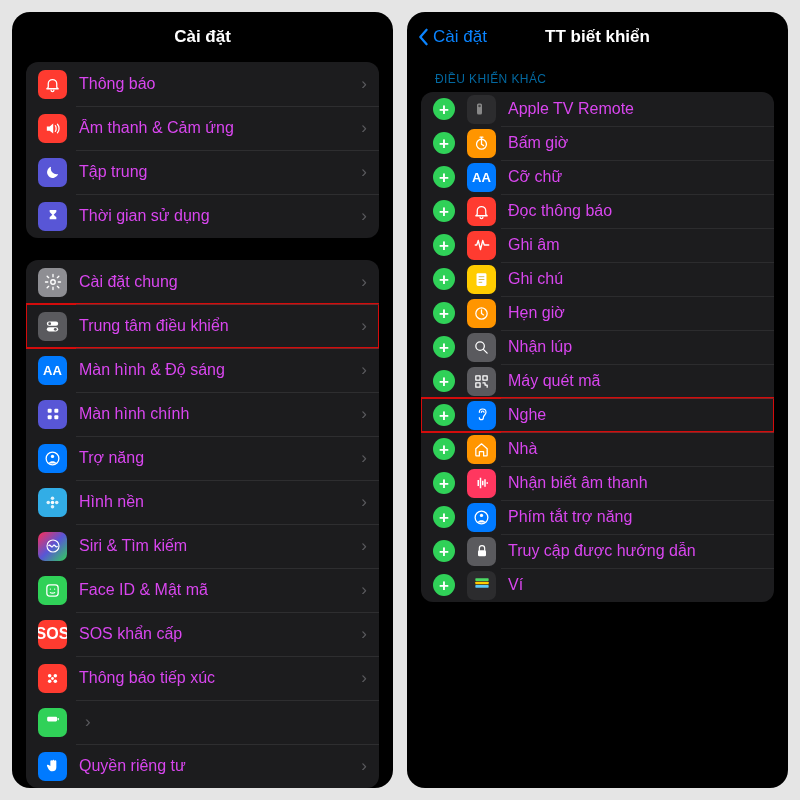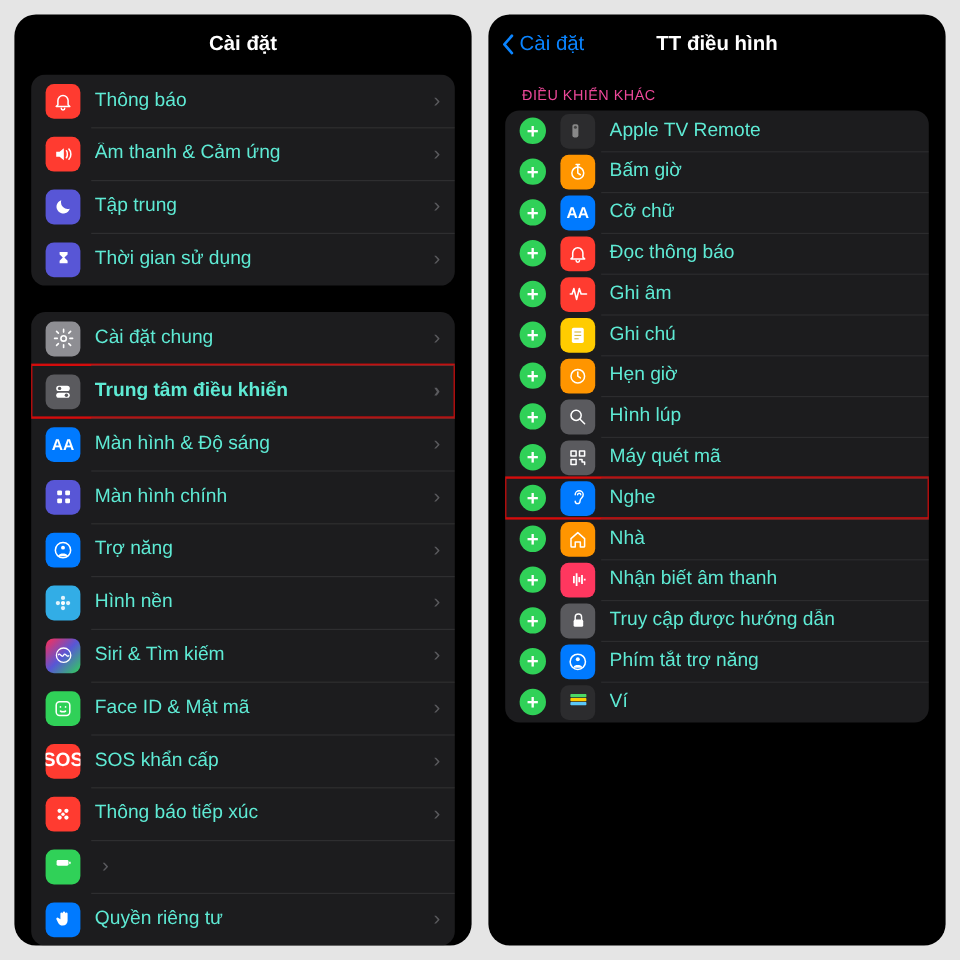--- a/index.html
+++ b/index.html
@@ -4,27 +4,27 @@
 <style>
   * { box-sizing: border-box; margin: 0; padding: 0; }
   html, body { width: 800px; height: 800px; background: #e5e5e5; font-family: -apple-system, "Helvetica Neue", Arial, sans-serif; overflow: hidden; }
   .canvas { display:flex; gap:14px; padding:12px; width:800px; height:800px;border-radius:29px; }
   .phone { flex:1; background:#000; border-radius:18px; overflow:hidden; display:flex; flex-direction:column; color:#fff; }
   .navbar { position:relative; height:50px; display:flex; align-items:center; justify-content:center; }
   .nav-title { font-size:17px; font-weight:600; }
   .nav-back { position:absolute; left:10px; display:flex; align-items:center; color:#0a84ff; font-size:17px; cursor:pointer; }
   .nav-back svg { width:12px; height:18px; margin-right:4px; }
   .scroller { flex:1; overflow:hidden; padding:0 14px 10px 14px; }
-  .section-header { color:#ec4899; font-size:12px; text-transform:uppercase; letter-spacing:0.4px; padding:10px 14px 6px 14px; }
+  .section-header { color:#0369a1; font-size:12px; text-transform:uppercase; letter-spacing:0.4px; padding:10px 14px 6px 14px; }
   .group { background:#1c1c1e; border-radius:12px; margin-bottom:22px; overflow:hidden; }
   .row { display:flex; align-items:center; height:44px; padding:0 12px; position:relative; cursor:pointer; }
   .row + .row::before { content:""; position:absolute; top:0; left:50px; right:0; height:1px; background:#3a3a3c; opacity:0.6; }
-  .row.highlight { outline:2px solid #d40c0c; outline-offset:-1px;font-weight:bold; }
+  .row.highlight { outline:2px solid #d40c0c; outline-offset:-1px; }
   .icon { width:29px; height:29px; border-radius:7px; display:flex; align-items:center; justify-content:center; flex-shrink:0; margin-right:12px; font-size:15px; color:#fff; overflow:hidden; }
-  .label { flex:1; font-size:16px; color:#5eead4; white-space:nowrap; overflow:hidden; text-overflow:ellipsis; }
+  .label { flex:1; font-size:16px; color:#d946ef; white-space:nowrap; overflow:hidden; text-overflow:ellipsis; }
   .chev { color:#5a5a5e; font-size:17px; margin-left:6px; }
   .add-btn { width:22px; height:22px; border-radius:11px; background:#30d158; display:flex; align-items:center; justify-content:center; margin-right:12px; flex-shrink:0; cursor:pointer; }
   .add-btn::before { content:"+"; color:#fff; font-size:17px; font-weight:600; line-height:1; }
   .row2 { display:flex; align-items:center; height:34px; padding:0 12px; position:relative; }
   .row2 + .row2::before { content:""; position:absolute; top:0; left:80px; right:0; height:1px; background:#3a3a3c; opacity:0.55; }
   .row2.highlight { outline:2px solid #d40c0c; outline-offset:-1px; }
   .icon2 { width:29px; height:29px; border-radius:7px; display:flex; align-items:center; justify-content:center; flex-shrink:0; margin-right:12px; font-size:14px; color:#fff; overflow:hidden; }
   
   .c-red{background:#ff3b30}.c-green{background:#30d158}.c-indigo{background:#5856d6}
   .c-gray{background:#8e8e93}.c-graydark{background:#5a5a5e}.c-blue{background:#007aff}.c-cyan{background:#32ade6}
@@ -212,21 +212,21 @@
   </div>
 
   <div class="phone">
     <div class="navbar">
       <div class="nav-back">
         <svg viewBox="0 0 12 20">
             <path d="M10 2 L3 10 L10 18" stroke="#0a84ff" stroke-width="2.5" fill="none" stroke-linecap="round" stroke-linejoin="round"></path>
           </svg>
         <span>Cài đặt</span>
       </div>
-      <div class="nav-title">TT điều hình</div>
+      <div class="nav-title">TT biết khiển</div>
     </div>
     <div class="scroller">
       <div class="section-header">ĐIỀU KHIỂN KHÁC</div>
       <div class="group" id="g3">
           <div class="row2">
             <div class="add-btn"></div>
             <div class="icon2 c-black">
               <svg viewBox="0 0 24 24" width="12" height="20">
                 <rect x="2" y="1" width="10" height="22" rx="3" fill="#888"></rect>
                 <circle cx="7" cy="6" r="2.5" fill="#444"></circle>
@@ -291,21 +291,21 @@
             <div class="label">Hẹn giờ</div>
           </div>
           <div class="row2">
             <div class="add-btn"></div>
             <div class="icon2 c-graydark">
               <svg viewBox="0 0 24 24" width="17" height="17">
                 <circle cx="10" cy="10" r="6" stroke="#fff" stroke-width="1.8" fill="none" stroke-linecap="round" stroke-linejoin="round"></circle>
                 <path stroke="#fff" stroke-width="1.8" fill="none" stroke-linecap="round" stroke-linejoin="round" d="M15 15l5 5"></path>
               </svg>
             </div>
-            <div class="label">Hình lúp</div>
+            <div class="label">Nhận lúp</div>
           </div>
           <div class="row2">
             <div class="add-btn"></div>
             <div class="icon2 c-graydark">
               <svg viewBox="0 0 24 24" width="17" height="17">
                 <rect x="4" y="4" width="6" height="6" stroke="#fff" stroke-width="1.8" fill="none" stroke-linecap="round" stroke-linejoin="round"></rect>
                 <rect x="14" y="4" width="6" height="6" stroke="#fff" stroke-width="1.8" fill="none" stroke-linecap="round" stroke-linejoin="round"></rect>
                 <rect x="4" y="14" width="6" height="6" stroke="#fff" stroke-width="1.8" fill="none" stroke-linecap="round" stroke-linejoin="round"></rect>
                 <path stroke="#fff" stroke-width="1.8" fill="none" stroke-linecap="round" stroke-linejoin="round" d="M14 14h3v3h3v3"></path>
               </svg>
@@ -335,38 +335,38 @@
             <div class="add-btn"></div>
             <div class="icon2 c-pink">
               <svg viewBox="0 0 24 24" width="18" height="18">
                 <path stroke="#fff" stroke-width="2" d="M4 12v0M7 8v8M10 5v14M13 9v6M16 7v10M19 11v2"></path>
               </svg>
             </div>
             <div class="label">Nhận biết âm thanh</div>
           </div>
           <div class="row2">
             <div class="add-btn"></div>
+            <div class="icon2 c-blue">
+              <svg viewBox="0 0 24 24" width="17" height="17">
+                <circle cx="12" cy="12" r="9" stroke="#fff" stroke-width="1.8" fill="none" stroke-linecap="round" stroke-linejoin="round"></circle>
+                <circle cx="12" cy="9" r="2.3" fill="#fff"></circle>
+                <path fill="#fff" d="M7 18c1-3 9-3 10 0v1H7z"></path>
+              </svg>
+            </div>
+            <div class="label">Phím tắt trợ năng</div>
+          </div>
+          <div class="row2">
+            <div class="add-btn"></div>
             <div class="icon2 c-graydark">
               <svg viewBox="0 0 24 24" width="16" height="16">
                 <rect x="6" y="11" width="12" height="9" rx="2" fill="#fff"></rect>
                 <path stroke="#fff" stroke-width="1.8" fill="none" stroke-linecap="round" stroke-linejoin="round" d="M8 11V8a4 4 0 1 1 8 0v3"></path>
               </svg>
             </div>
             <div class="label">Truy cập được hướng dẫn</div>
-          </div>
-          <div class="row2">
-            <div class="add-btn"></div>
-            <div class="icon2 c-blue">
-              <svg viewBox="0 0 24 24" width="17" height="17">
-                <circle cx="12" cy="12" r="9" stroke="#fff" stroke-width="1.8" fill="none" stroke-linecap="round" stroke-linejoin="round"></circle>
-                <circle cx="12" cy="9" r="2.3" fill="#fff"></circle>
-                <path fill="#fff" d="M7 18c1-3 9-3 10 0v1H7z"></path>
-              </svg>
-            </div>
-            <div class="label">Phím tắt trợ năng</div>
           </div>
           <div class="row2">
             <div class="add-btn"></div>
             <div class="icon2 c-black">
               <svg viewBox="0 0 24 24" width="20" height="16">
                 <rect x="2" y="2" width="20" height="4" rx="1" fill="#4cd964"></rect>
                 <rect x="2" y="7" width="20" height="4" rx="1" fill="#ffcc00"></rect>
                 <rect x="2" y="12" width="20" height="4" rx="1" fill="#5ac8fa"></rect>
               </svg>
             </div>

